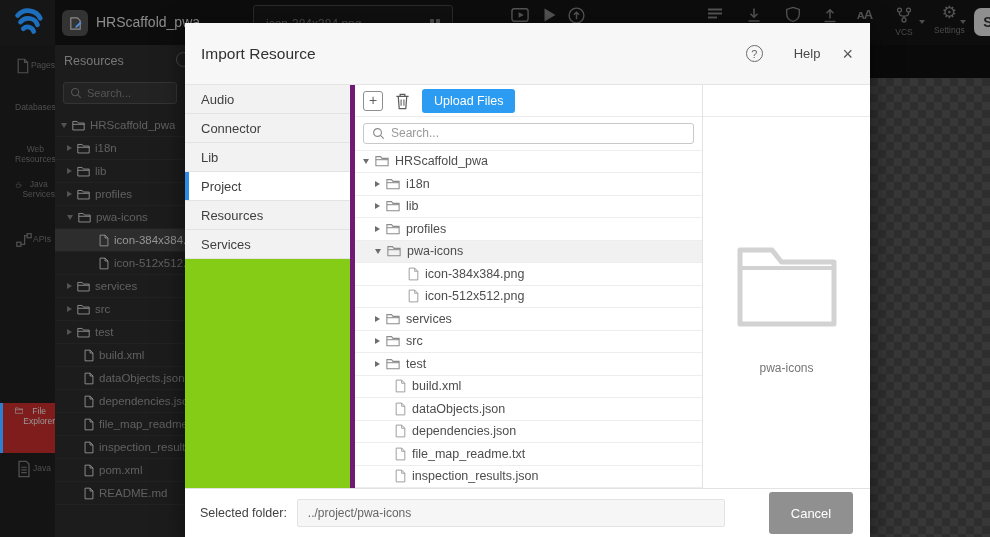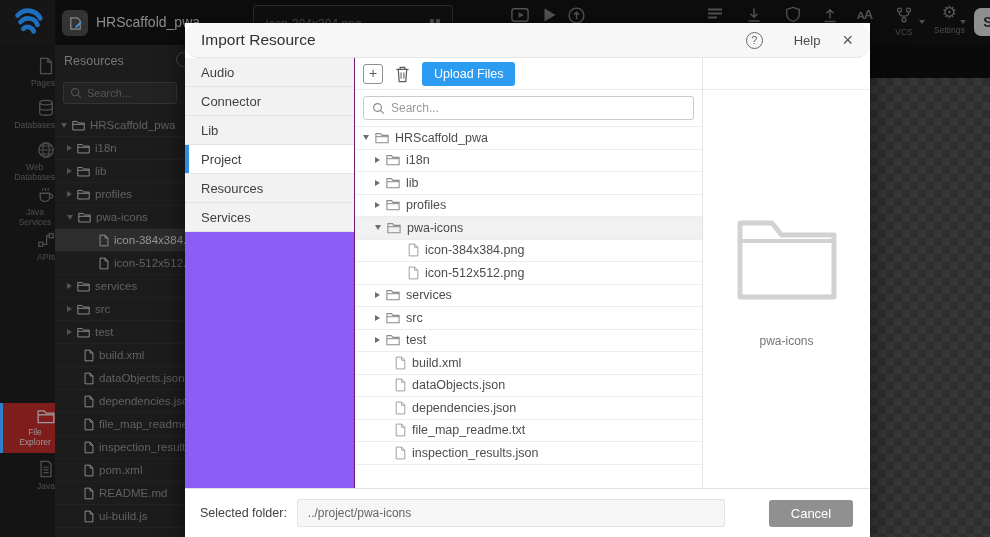--- a/index.html
+++ b/index.html
@@ -25,21 +25,21 @@
   .tb-caret { position:absolute; top:20px; width:0; height:0; border-left:3.5px solid transparent;
     border-right:3.5px solid transparent; border-top:4px solid #4c4c4c; }
   .gear-glyph { font-size:17px; line-height:18px; color:#555; }
   .trans-glyph { font-size:13px; line-height:18px; color:#555; font-weight:bold; letter-spacing:-1px; }
   .avatar { position:absolute; left:974px; top:8px; width:28px; height:28px; background:#8f8f8f;
     border-radius:7px; display:flex; align-items:center; justify-content:center;
     font-size:14px; color:#1d1d1d; font-weight:bold; }
 
   
   .sidebar { position:absolute; left:0; top:45px; width:55px; height:492px; background:#141414; z-index:2; }
-  .sb-item { position:absolute; left:0; width:55px; display:flex; flex-direction:column; align-items:flex-end;
+  .sb-item { position:absolute; left:0; width:55px; display:flex; flex-direction:row; align-items:flex-start;
     color:#4f4f4f;padding-left:15px; }
   .sb-item .sb-label { font-size:8.5px; line-height:10px; text-align:center; margin-top:3px; max-width:52px; }
   .sb-item.active { background:#7f1d1d; color:#9a9a9a; height:50px; justify-content:center; }
   .sb-item.active::before { content:""; position:absolute; left:0; top:0; bottom:0; width:3px; background:#2f7fd0; }
 
   
   .respanel { position:absolute; left:55px; top:45px; width:130px; height:492px; background:#1c1c1c; z-index:2; }
   .rp-title { position:absolute; left:9px; top:9px; font-size:12.5px; color:#787878; }
   .rp-action { position:absolute; right:-6px; top:7px; width:15px; height:15px; border:1.5px solid #4a4a4a;
     border-radius:50%; }
@@ -63,31 +63,31 @@
   
   .canvas { position:absolute; left:870px; top:45px; width:120px; height:492px; z-index:1; }
   .canvas .strip { height:33px; background:#0a0a0a; }
   .canvas .checker { height:459px;
     background-image:conic-gradient(#373737 90deg, #2e2e2e 90deg 180deg, #373737 180deg 270deg, #2e2e2e 270deg);
     background-size:16px 16px; }
 
   
   .modal { position:absolute; left:185px; top:23px; width:685px; height:514px; background:#fff; z-index:10;
     box-shadow:0 6px 24px rgba(0,0,0,.55); display:flex; flex-direction:column; }
-  .m-header { height:35px; background:#f7f7f7; border-bottom:1px solid #e4e4e4; display:flex;
-    align-items:center; padding:0 17px 0 16px; flex:none;border-radius:14px; }
+  .m-header { height:62px; background:#f7f7f7; border-bottom:1px solid #e4e4e4; display:flex;
+    align-items:center; padding:0 17px 0 16px; flex:none; }
   .m-title { font-size:15.5px; color:#313131; flex:1; }
   .m-help { display:flex; align-items:center; gap:7px; color:#555; }
   .help-circ { width:17px; height:17px; border:1.5px solid #6a6a6a; border-radius:50%; font-size:11px;
     display:flex; align-items:center; justify-content:center; color:#6a6a6a; }
   .m-help .h-lab { font-size:13px; color:#4a4a4a;padding-left:24px; }
   .m-close { margin-left:22px; font-size:18px; color:#555; line-height:18px; }
 
   .m-body { flex:1; display:flex; min-height:0; }
-  .m-nav { width:170px; flex:none; background:#8b5cf6; border-right:1px solid #701a75; }
+  .m-nav { width:170px; flex:none; background:#84cc16; border-right:5px solid #701a75; }
   .nav-item { height:29px; background:#f2f2f2; border-bottom:1px solid #e3e3e3; display:flex;
     align-items:center; padding-left:16px; font-size:13px; color:#3f3f3f; position:relative; }
   .nav-item.active { background:#fff; }
   .nav-item.active::before { content:""; position:absolute; left:0; top:0; bottom:0; width:4px; background:#2e8be6; }
 
   .m-center { width:348px; flex:none; border-right:1px solid #e3e3e3; display:flex; flex-direction:column; }
   .m-toolbar { height:32px; flex:none; border-bottom:1px solid #ebebeb; display:flex; align-items:center;
     gap:11px; padding:0 8px; }
   .btn-plus { width:20px; height:20px; border:1px solid #8f8f8f; border-radius:3px; color:#5c5c5c;
     font-size:14px; line-height:17px; text-align:center; background:#fff; }
@@ -111,21 +111,21 @@
   .pv-body { flex:1; display:flex; flex-direction:column; align-items:center; }
   .pv-folder { margin-top:128px; color:#d2d2d2; }
   .pv-label { margin-top:32px; font-size:12px; color:#757575; }
 
   .m-footer { height:49px; flex:none; border-top:1px solid #e2e2e2; display:flex; align-items:center;
     padding:0 17px 0 15px; }
   .f-label { font-size:12.5px; color:#3f3f3f; flex:none; }
   .f-input { width:428px; height:28px; margin-left:10px; background:#f6f6f6; border:1px solid #e3e3e3;
     border-radius:2px; padding:0 10px; font-size:12px; color:#666; font-family:"Liberation Sans",sans-serif; }
   .f-spacer { flex:1; }
-  .btn-cancel { width:84px; height:27px; background:#909090; color:#fff; border:none; border-radius:3px;
+  .btn-cancel { width:84px; height:42px; background:#909090; color:#fff; border:none; border-radius:3px;
     font-size:13px; font-family:"Liberation Sans",sans-serif; }
 </style>
 </head>
 <body>
 
 <svg width="0" height="0" style="position:absolute">
   <defs>
     <symbol id="i-folder" viewBox="0 0 16 13">
       <path d="M1 12V1.5h5.3L8 3.5h7V12z" fill="none" stroke="currentColor" stroke-width="1.2"></path>
       <path d="M1 5h14" stroke="currentColor" stroke-width="1.2"></path>
@@ -310,23 +310,23 @@
     <div class="sb-item" style="top:54px">
       <svg width="18" height="18">
           <use href="#i-db"></use>
         </svg>
       <span class="sb-label">Databases</span>
     </div>
     <div class="sb-item" style="top:96px">
       <svg width="18" height="18">
           <use href="#i-globe"></use>
         </svg>
-      <span class="sb-label">Web Databases</span>
-    </div>
-    <div class="sb-item" style="top:141px">
+      <span class="sb-label">Web Resources</span>
+    </div>
+    <div class="sb-item" style="top:131px">
       <svg width="18" height="18">
           <use href="#i-cup"></use>
         </svg>
       <span class="sb-label">Java Services</span>
     </div>
     <div class="sb-item" style="top:186px">
       <svg width="18" height="18">
           <use href="#i-api"></use>
         </svg>
       <span class="sb-label">APIs</span>
@@ -458,26 +458,20 @@
           <svg class="file-ic" width="10" height="13">
             <use href="#i-file"></use>
           </svg>
           <span class="lab">pom.xml</span>
         </div>
       <div class="rp-row p1f">
           <svg class="file-ic" width="10" height="13">
             <use href="#i-file"></use>
           </svg>
           <span class="lab">README.md</span>
-        </div>
-      <div class="rp-row p1f">
-          <svg class="file-ic" width="10" height="13">
-            <use href="#i-file"></use>
-          </svg>
-          <span class="lab">ui-build.js</span>
         </div>
     </div>
   </div>
 
   <div class="modal">
     <div class="m-header">
       <div class="m-title">Import Resource</div>
       <div class="m-help">
         <span class="help-circ">?</span>
         <span class="h-lab">Help</span>

